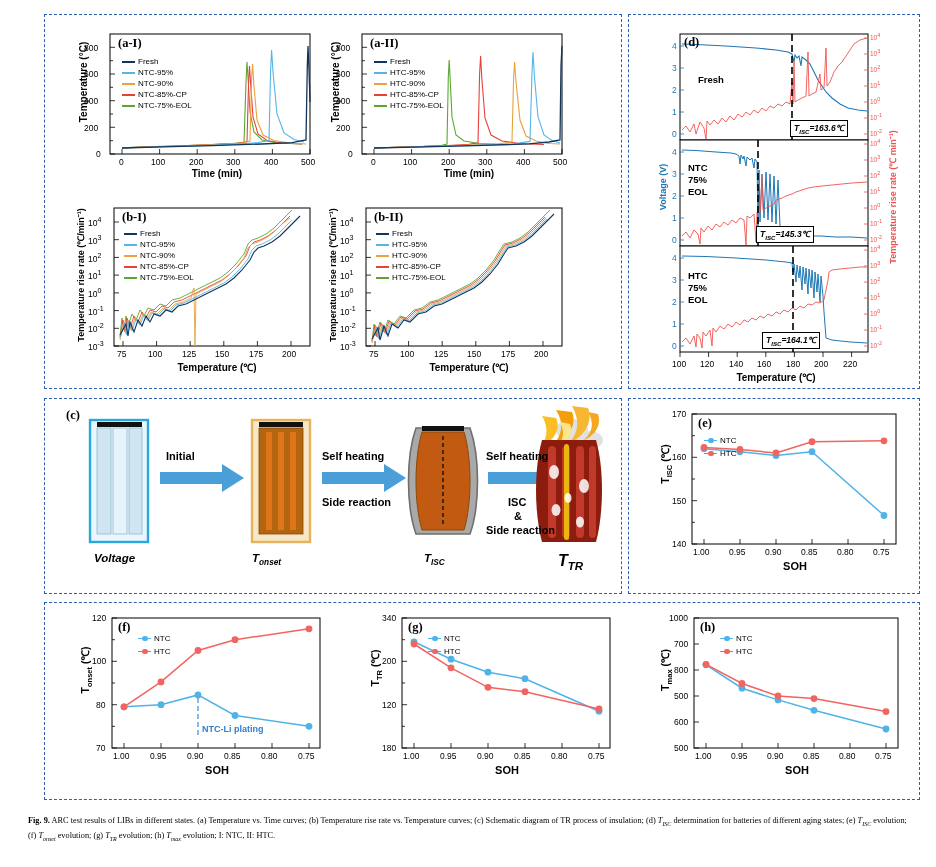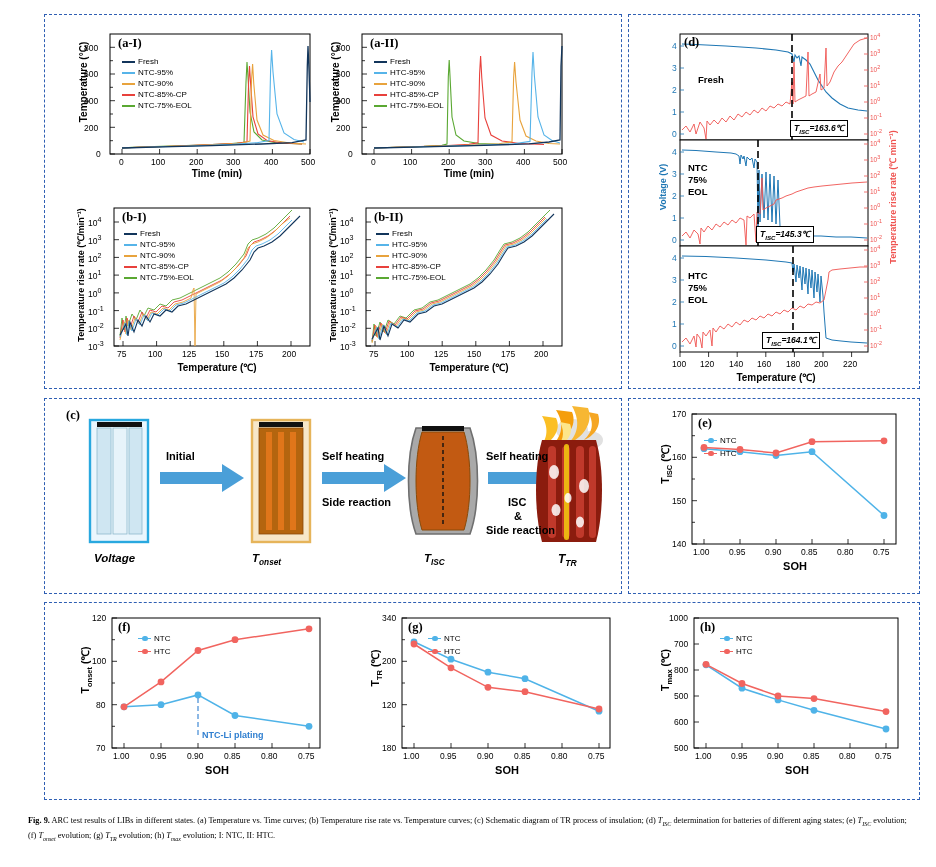--- a/index.html
+++ b/index.html
@@ -559,21 +559,21 @@
     <div class="txt bold" style="left:266px; top:44px; font-size:11px;">Self heating</div>
     <div class="txt bold" style="left:266px; top:90px; font-size:11px;">Side reaction</div>
     <div class="txt bold" style="left:430px; top:44px; font-size:11px;">Self heating</div>
     <div class="txt bold" style="left:452px; top:90px; font-size:11px;">ISC</div>
     <div class="txt bold" style="left:458px; top:104px; font-size:11px;">&amp;</div>
     <div class="txt bold" style="left:430px; top:118px; font-size:11px;">Side reaction</div>
 
     <div class="txt bold" style="left:38px; top:146px; font-size:11.5px; font-style:italic;">Voltage</div>
     <div class="txt bold" style="left:196px; top:146px; font-size:11.5px; font-style:italic;">T<sub>onset</sub></div>
     <div class="txt bold" style="left:368px; top:146px; font-size:11.5px; font-style:italic;">T<sub>ISC</sub></div>
-    <div class="txt bold" style="left:502px; top:146px; font-size:12px; font-style:italic;">T<sub>TR</sub></div>
+    <div class="txt bold" style="left:502px; top:146px; font-size:16px; font-style:italic;">T<sub>TR</sub></div>
   </div>
 
   <div class="panel" style="left:640px; top:404px; width:272px; height:188px;">
     <svg width="272" height="188" viewBox="0 0 272 188">
 
       <rect x="52" y="10" width="204" height="130" fill="#fff" stroke="#000" stroke-width="1"></rect>
       <g stroke="#000" stroke-width="0.8">
         <line x1="52" y1="140" x2="57" y2="140"></line>
           <line x1="52" y1="96.7" x2="57" y2="96.7"></line>
         <line x1="52" y1="53.3" x2="57" y2="53.3"></line>
@@ -685,21 +685,21 @@
     <div class="tick" style="left:36px; top:135px;">70</div>
     <div class="tick" style="left:36px; top:92px;">80</div>
     <div class="tick" style="left:32px; top:48px;">100</div>
     <div class="tick" style="left:32px; top:5px;">120</div>
     <div class="tick" style="left:53px; top:143px;">1.00</div>
     <div class="tick" style="left:90px; top:143px;">0.95</div>
     <div class="tick" style="left:127px; top:143px;">0.90</div>
     <div class="tick" style="left:164px; top:143px;">0.85</div>
     <div class="tick" style="left:201px; top:143px;">0.80</div>
     <div class="tick" style="left:238px; top:143px;">0.75</div>
-    <div class="txt" style="left:142px; top:122px; font-size:9px; font-weight:bold; color:#2f7fd0;">NTC-Li plating</div>
+    <div class="txt" style="left:142px; top:116px; font-size:9px; font-weight:bold; color:#2f7fd0;">NTC-Li plating</div>
     <div class="axis-title" style="left:112px; top:156px; width:90px; font-size:11px;">SOH</div>
     <div class="axis-title y" style="left:18px; top:122px; width:120px; transform:rotate(-90deg); font-size:10.5px;">T<sub>onset</sub> (℃)</div>
     <div class="legend" style="left:78px; top:24px; line-height:13px;">
       <div class="row" style="height:13px; color:#4fb3e8;">
           <span class="mk">
             <i></i>
             <b></b>
           </span>
           <span class="lbl" style="color:#000;">NTC</span>
         </div>

